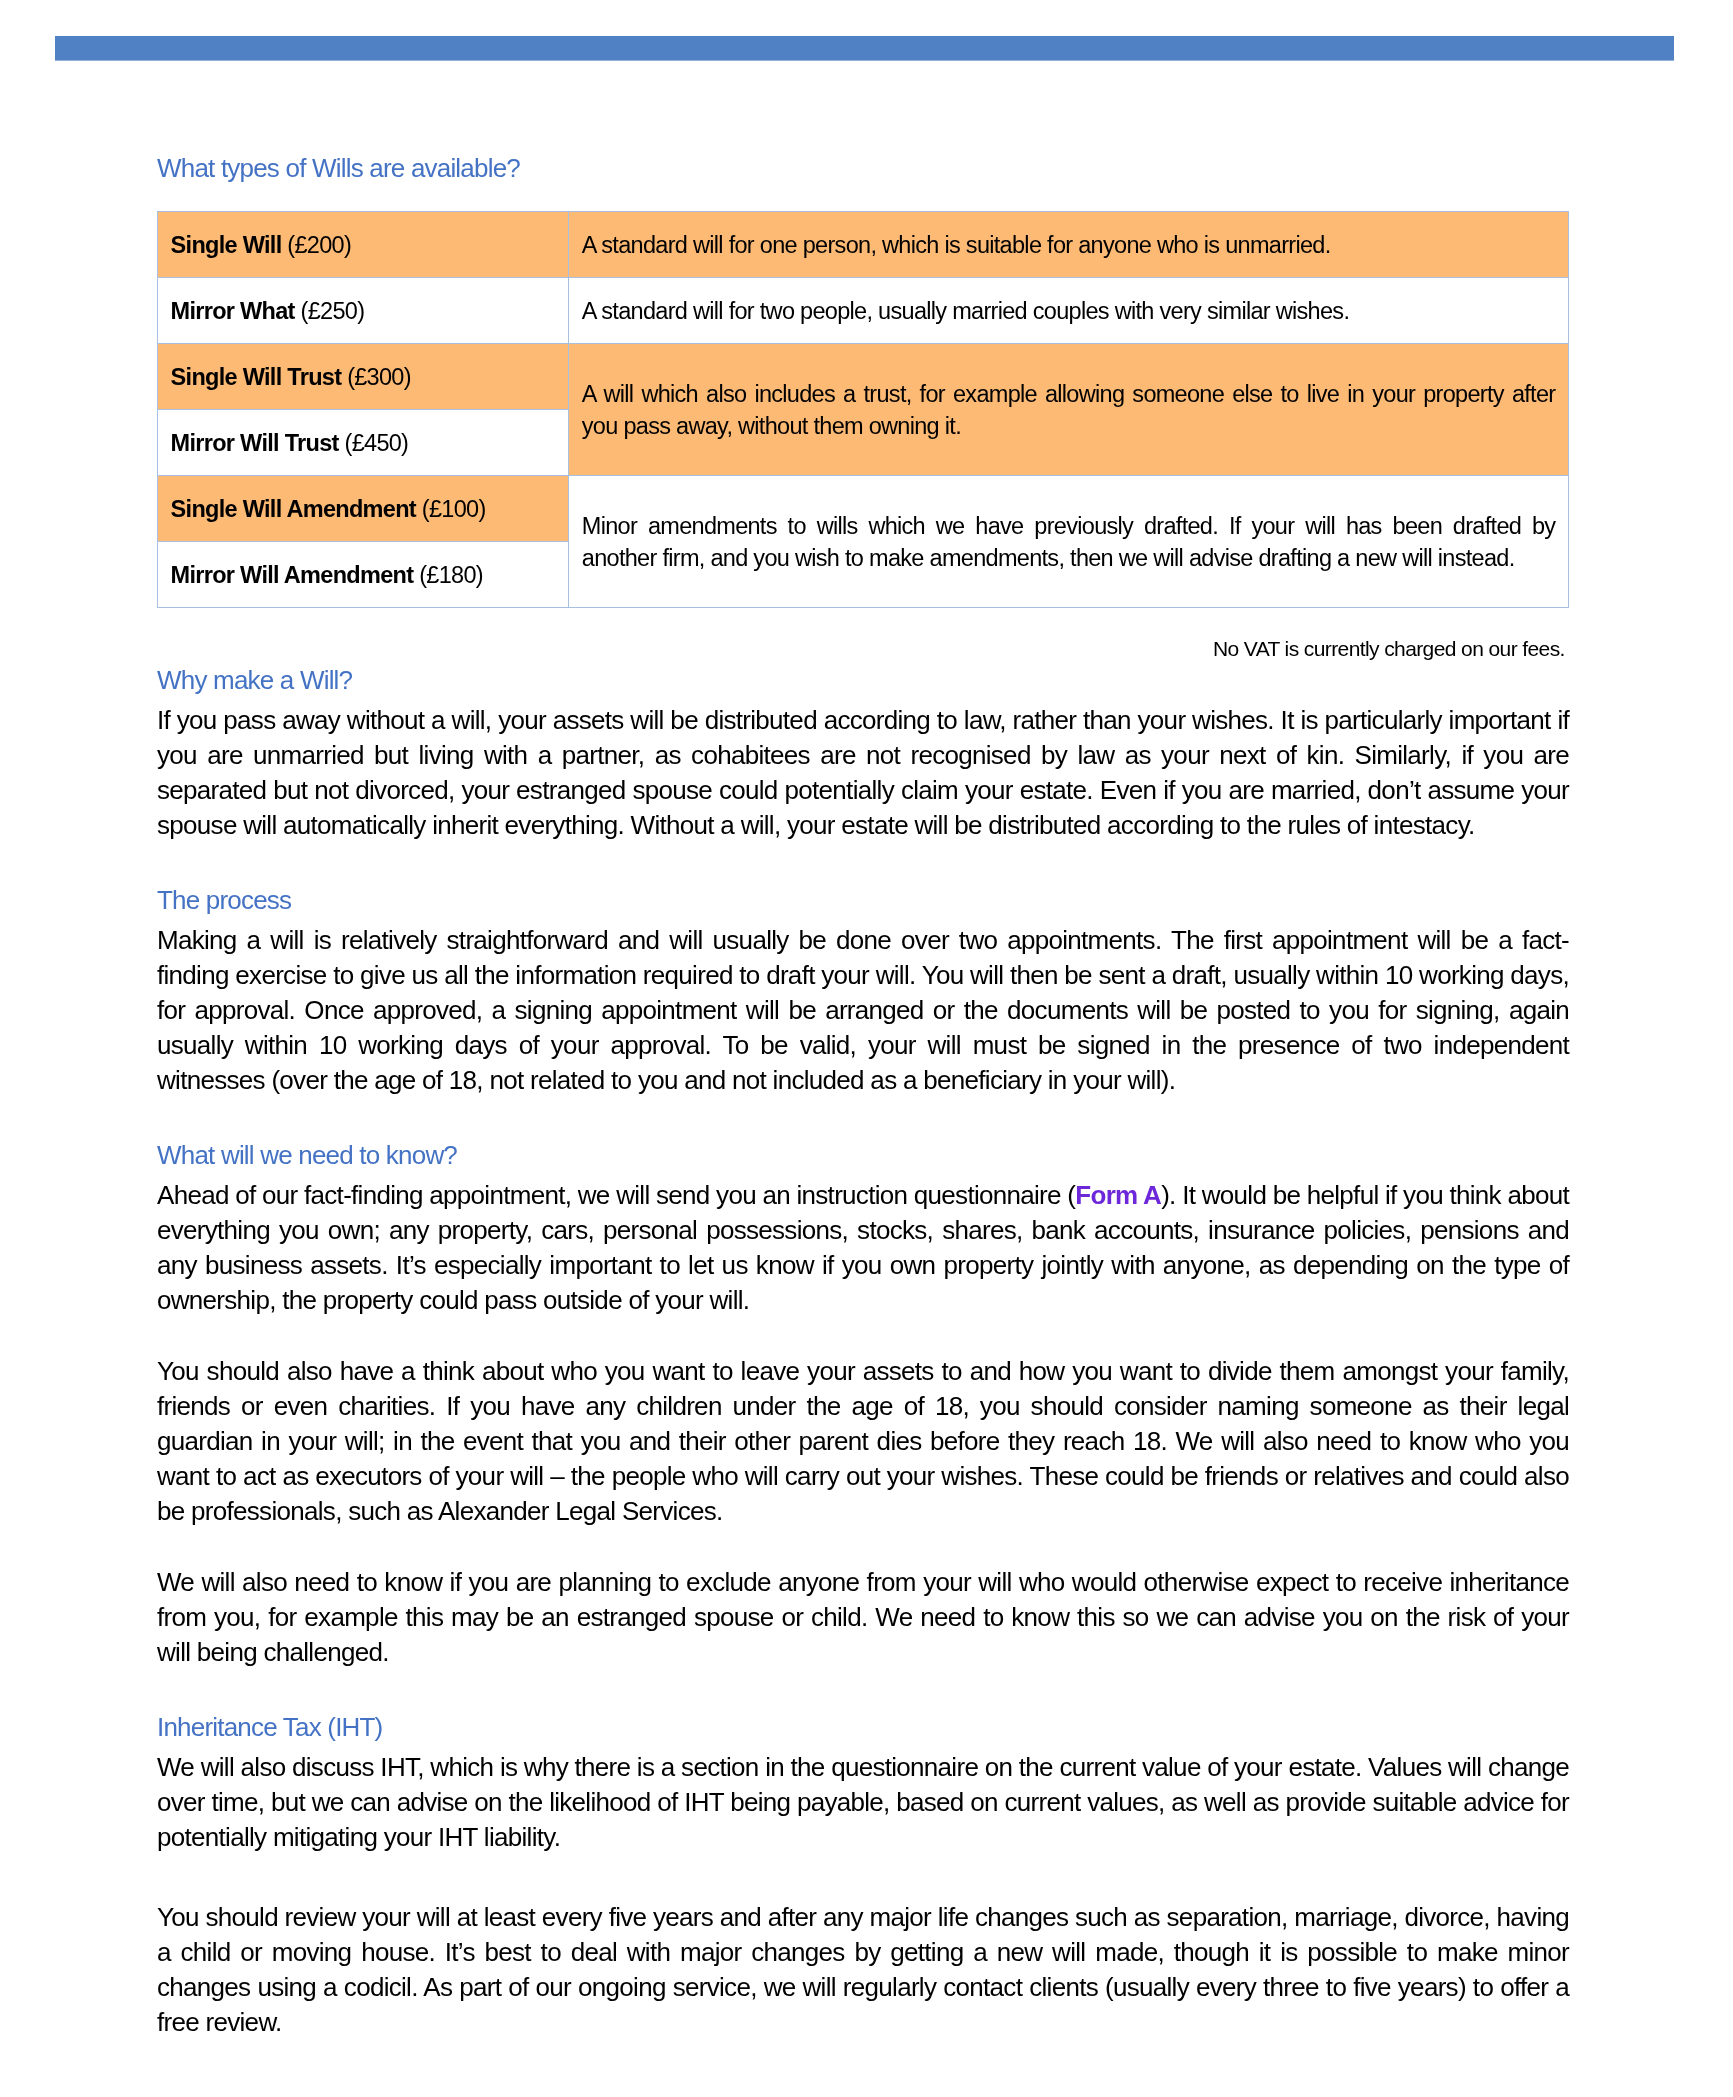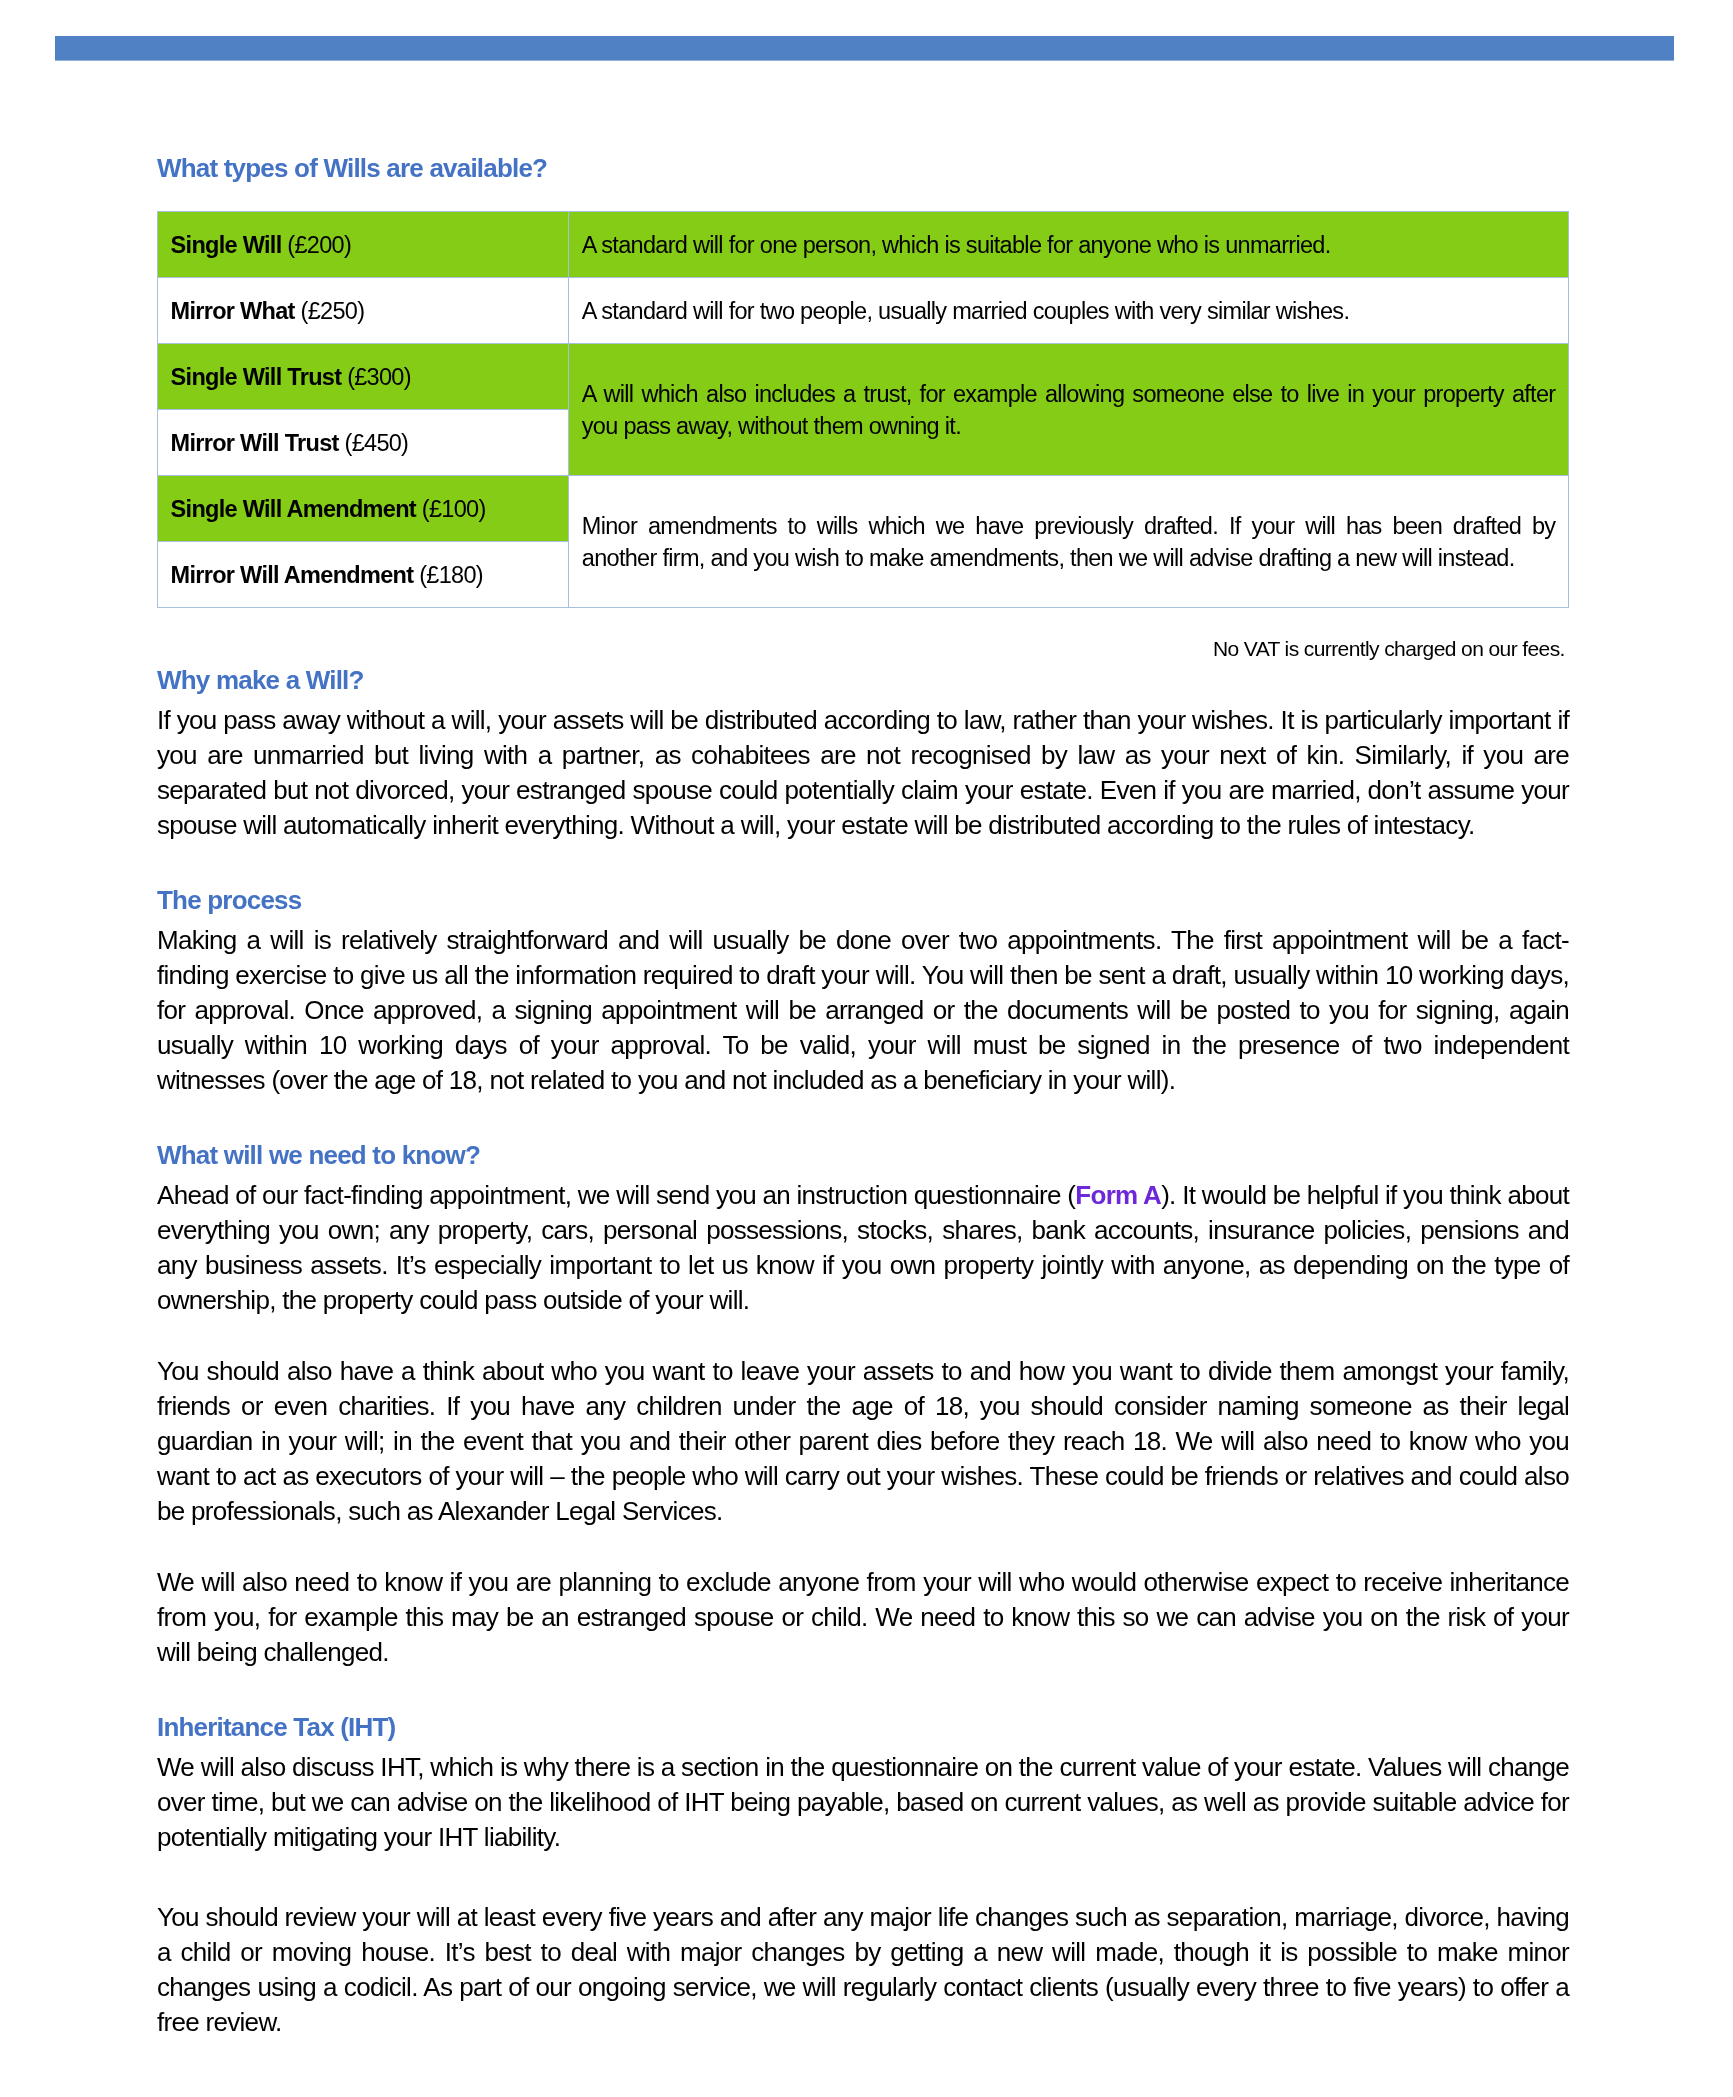--- a/index.html
+++ b/index.html
@@ -1,30 +1,30 @@
 <!DOCTYPE html>
 <html style="font-size:6.7px"><head>
 <meta charset="utf-8">
 <style>
   html, body { margin: 0; padding: 0; background: #ffffff; }
   body { width: 1734px; height: 2452px; position: relative; overflow: hidden;
          font-family: "Liberation Sans", sans-serif; color: #000; }
   .top-bar { position: absolute; left: 55px; top: 36px; width: 1619px; height: 23.5px;
              background: #4F81C4; border-bottom: 1.3px solid #95B3D7; }
   .content { position: absolute; left: 157px; top: 151px; width: 1412px; }
-  h2 { margin: 0; color: #4472C4; font-weight: bold; font-size: 26px; line-height: 34px;
+  h2 { margin: 0; color: #4472C4; font-weight: normal; font-size: 26px; line-height: 34px;
        letter-spacing: -0.8px; }
   p { margin: 0; font-size: 26px; line-height: 35px; letter-spacing: -0.7px; text-align: justify; }
   .red { color: #6d28d9; font-weight: bold; }
   table { border-collapse: collapse; width: 1412px; margin-top: 26px; table-layout: fixed; }
   td { border: 1.3px solid #A7BFE0; font-size: 23.5px; line-height: 32px; letter-spacing: -0.7px;
        padding: 0 12.6px; vertical-align: middle; }
   td.name { width: 385px; height: 65px; }
   td.desc { text-align: justify; }
-  .shade { background: #84cc16; }
+  .shade { background: #fdba74; }
   .vat { text-align: right; font-size: 21px; line-height: 29px; margin-top: 26px; padding-right: 4.2px; letter-spacing: -0.6px; }
   .gap-s { height: 5.9px; }
   .gap-m { height: 40px; }
   .gap-p { height: 36px; }
 </style>
 </head>
 <body>
 
 <div class="top-bar"></div>
 

